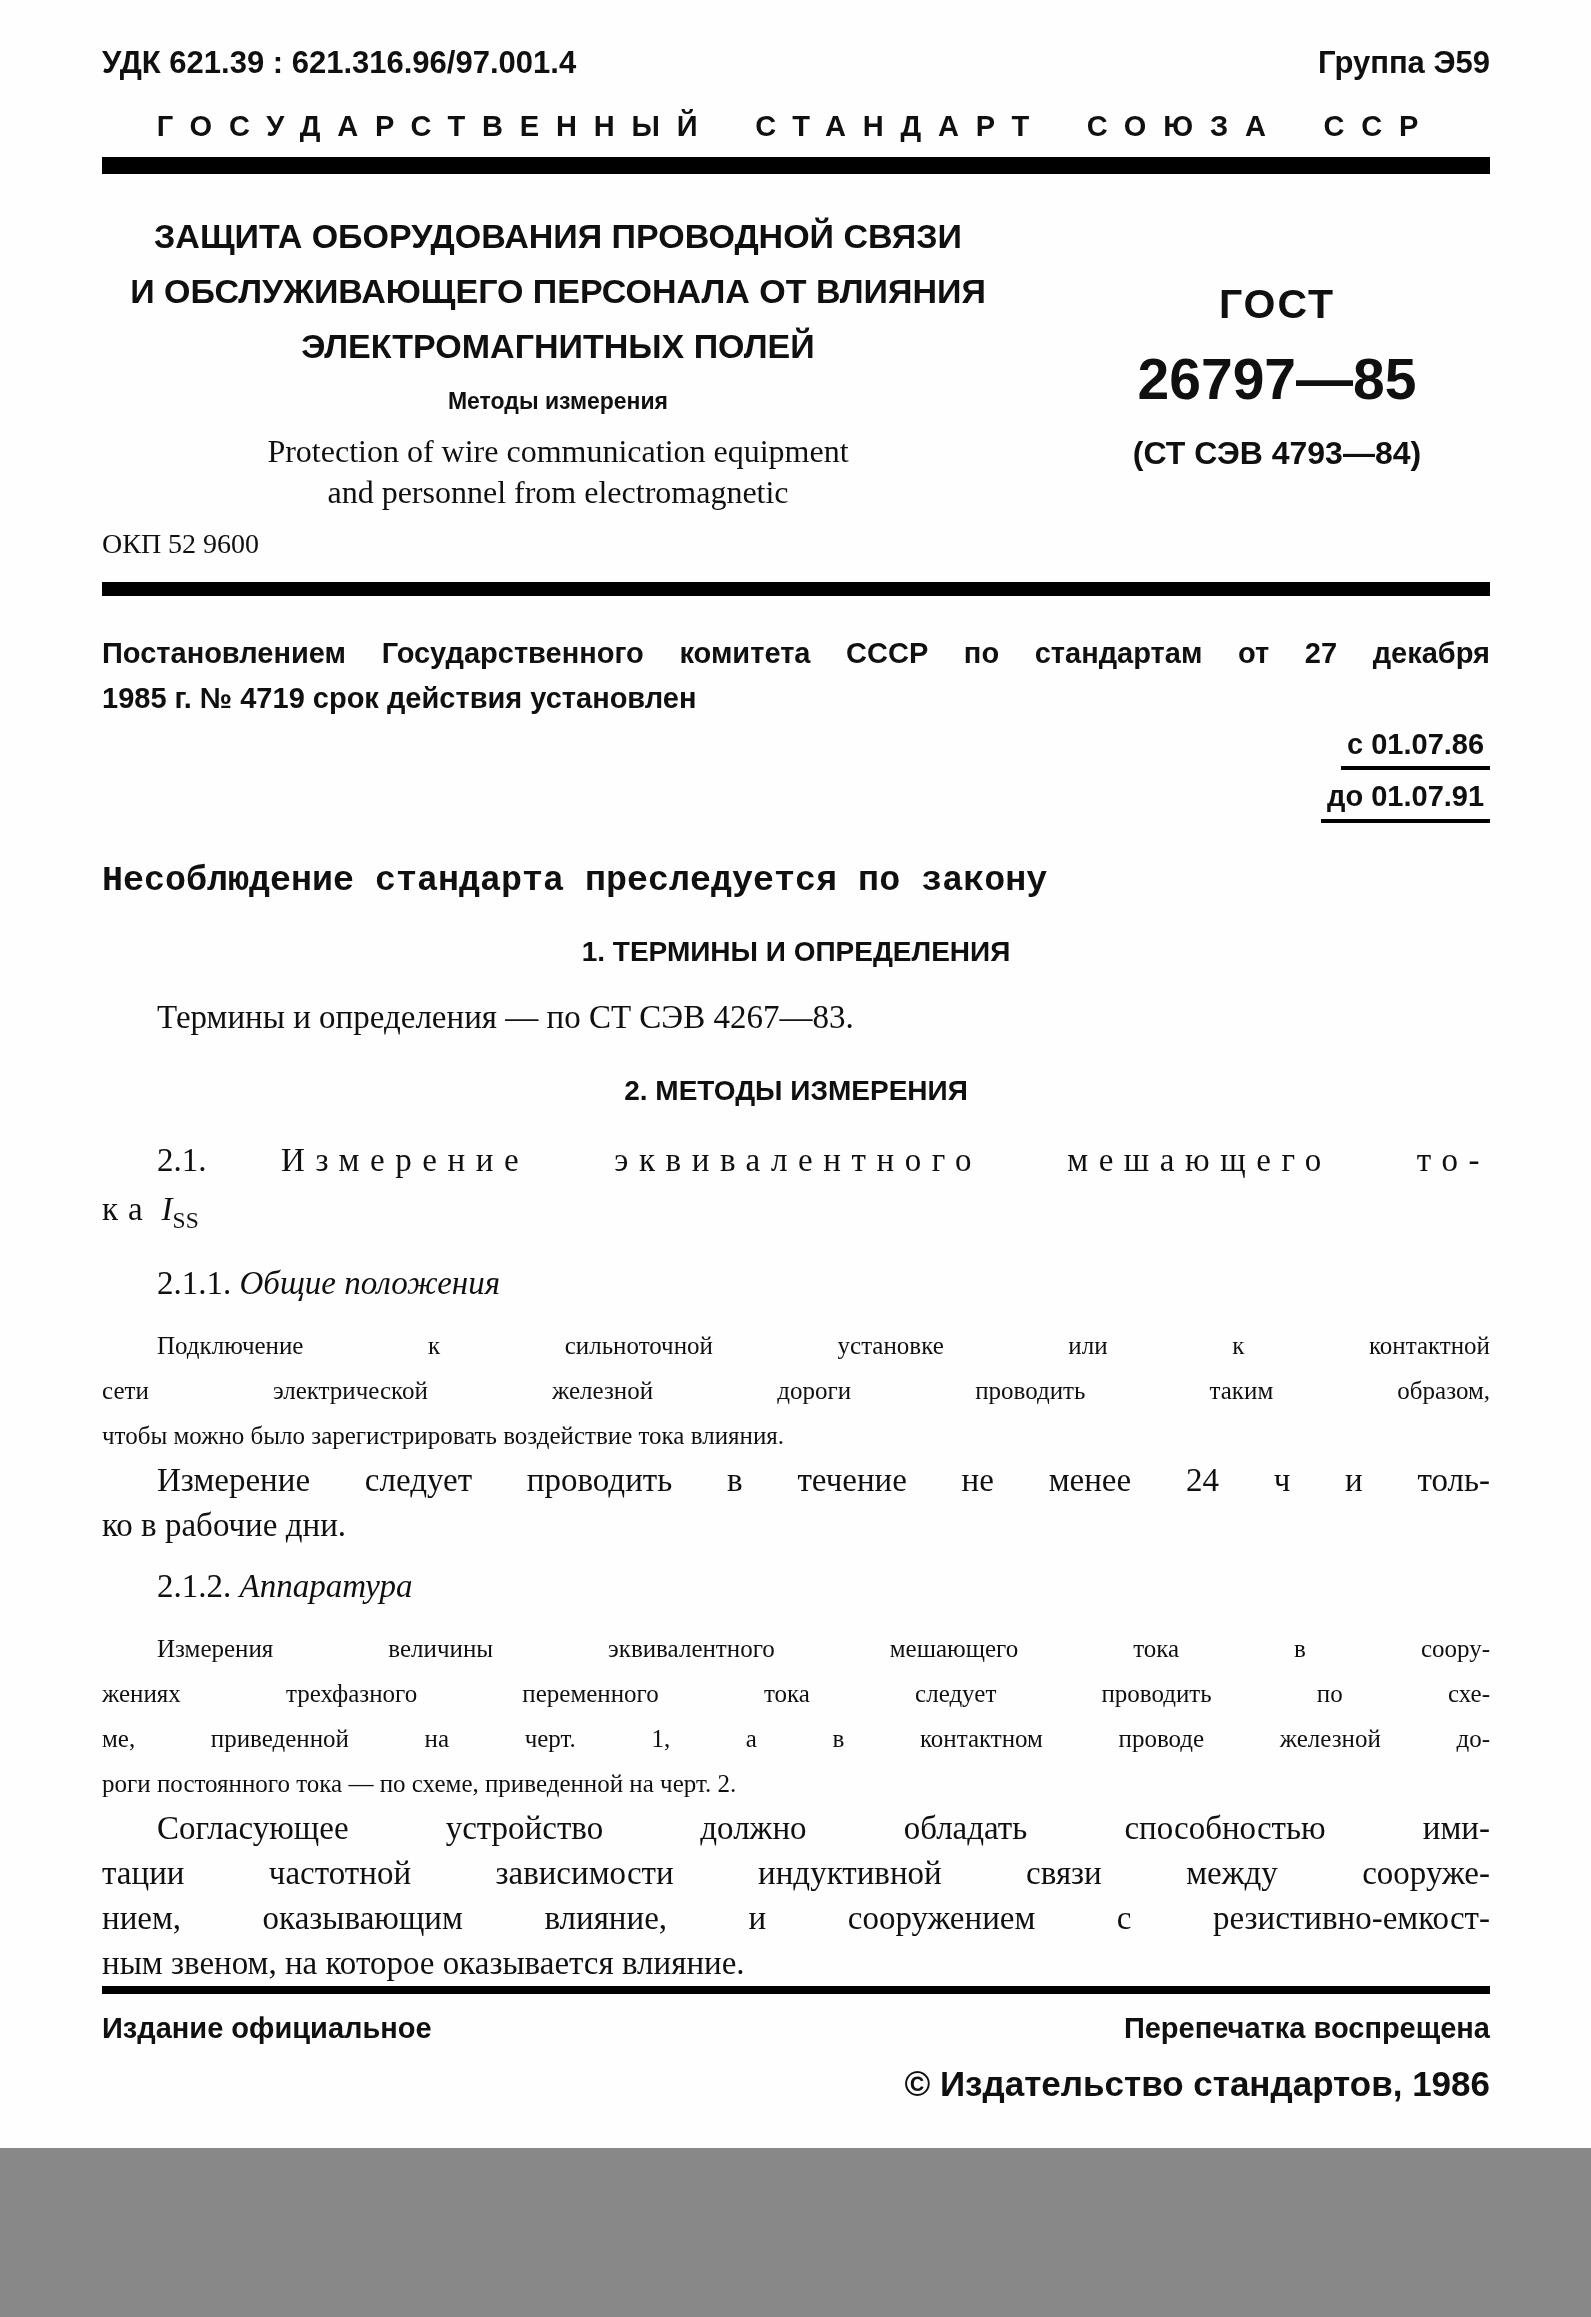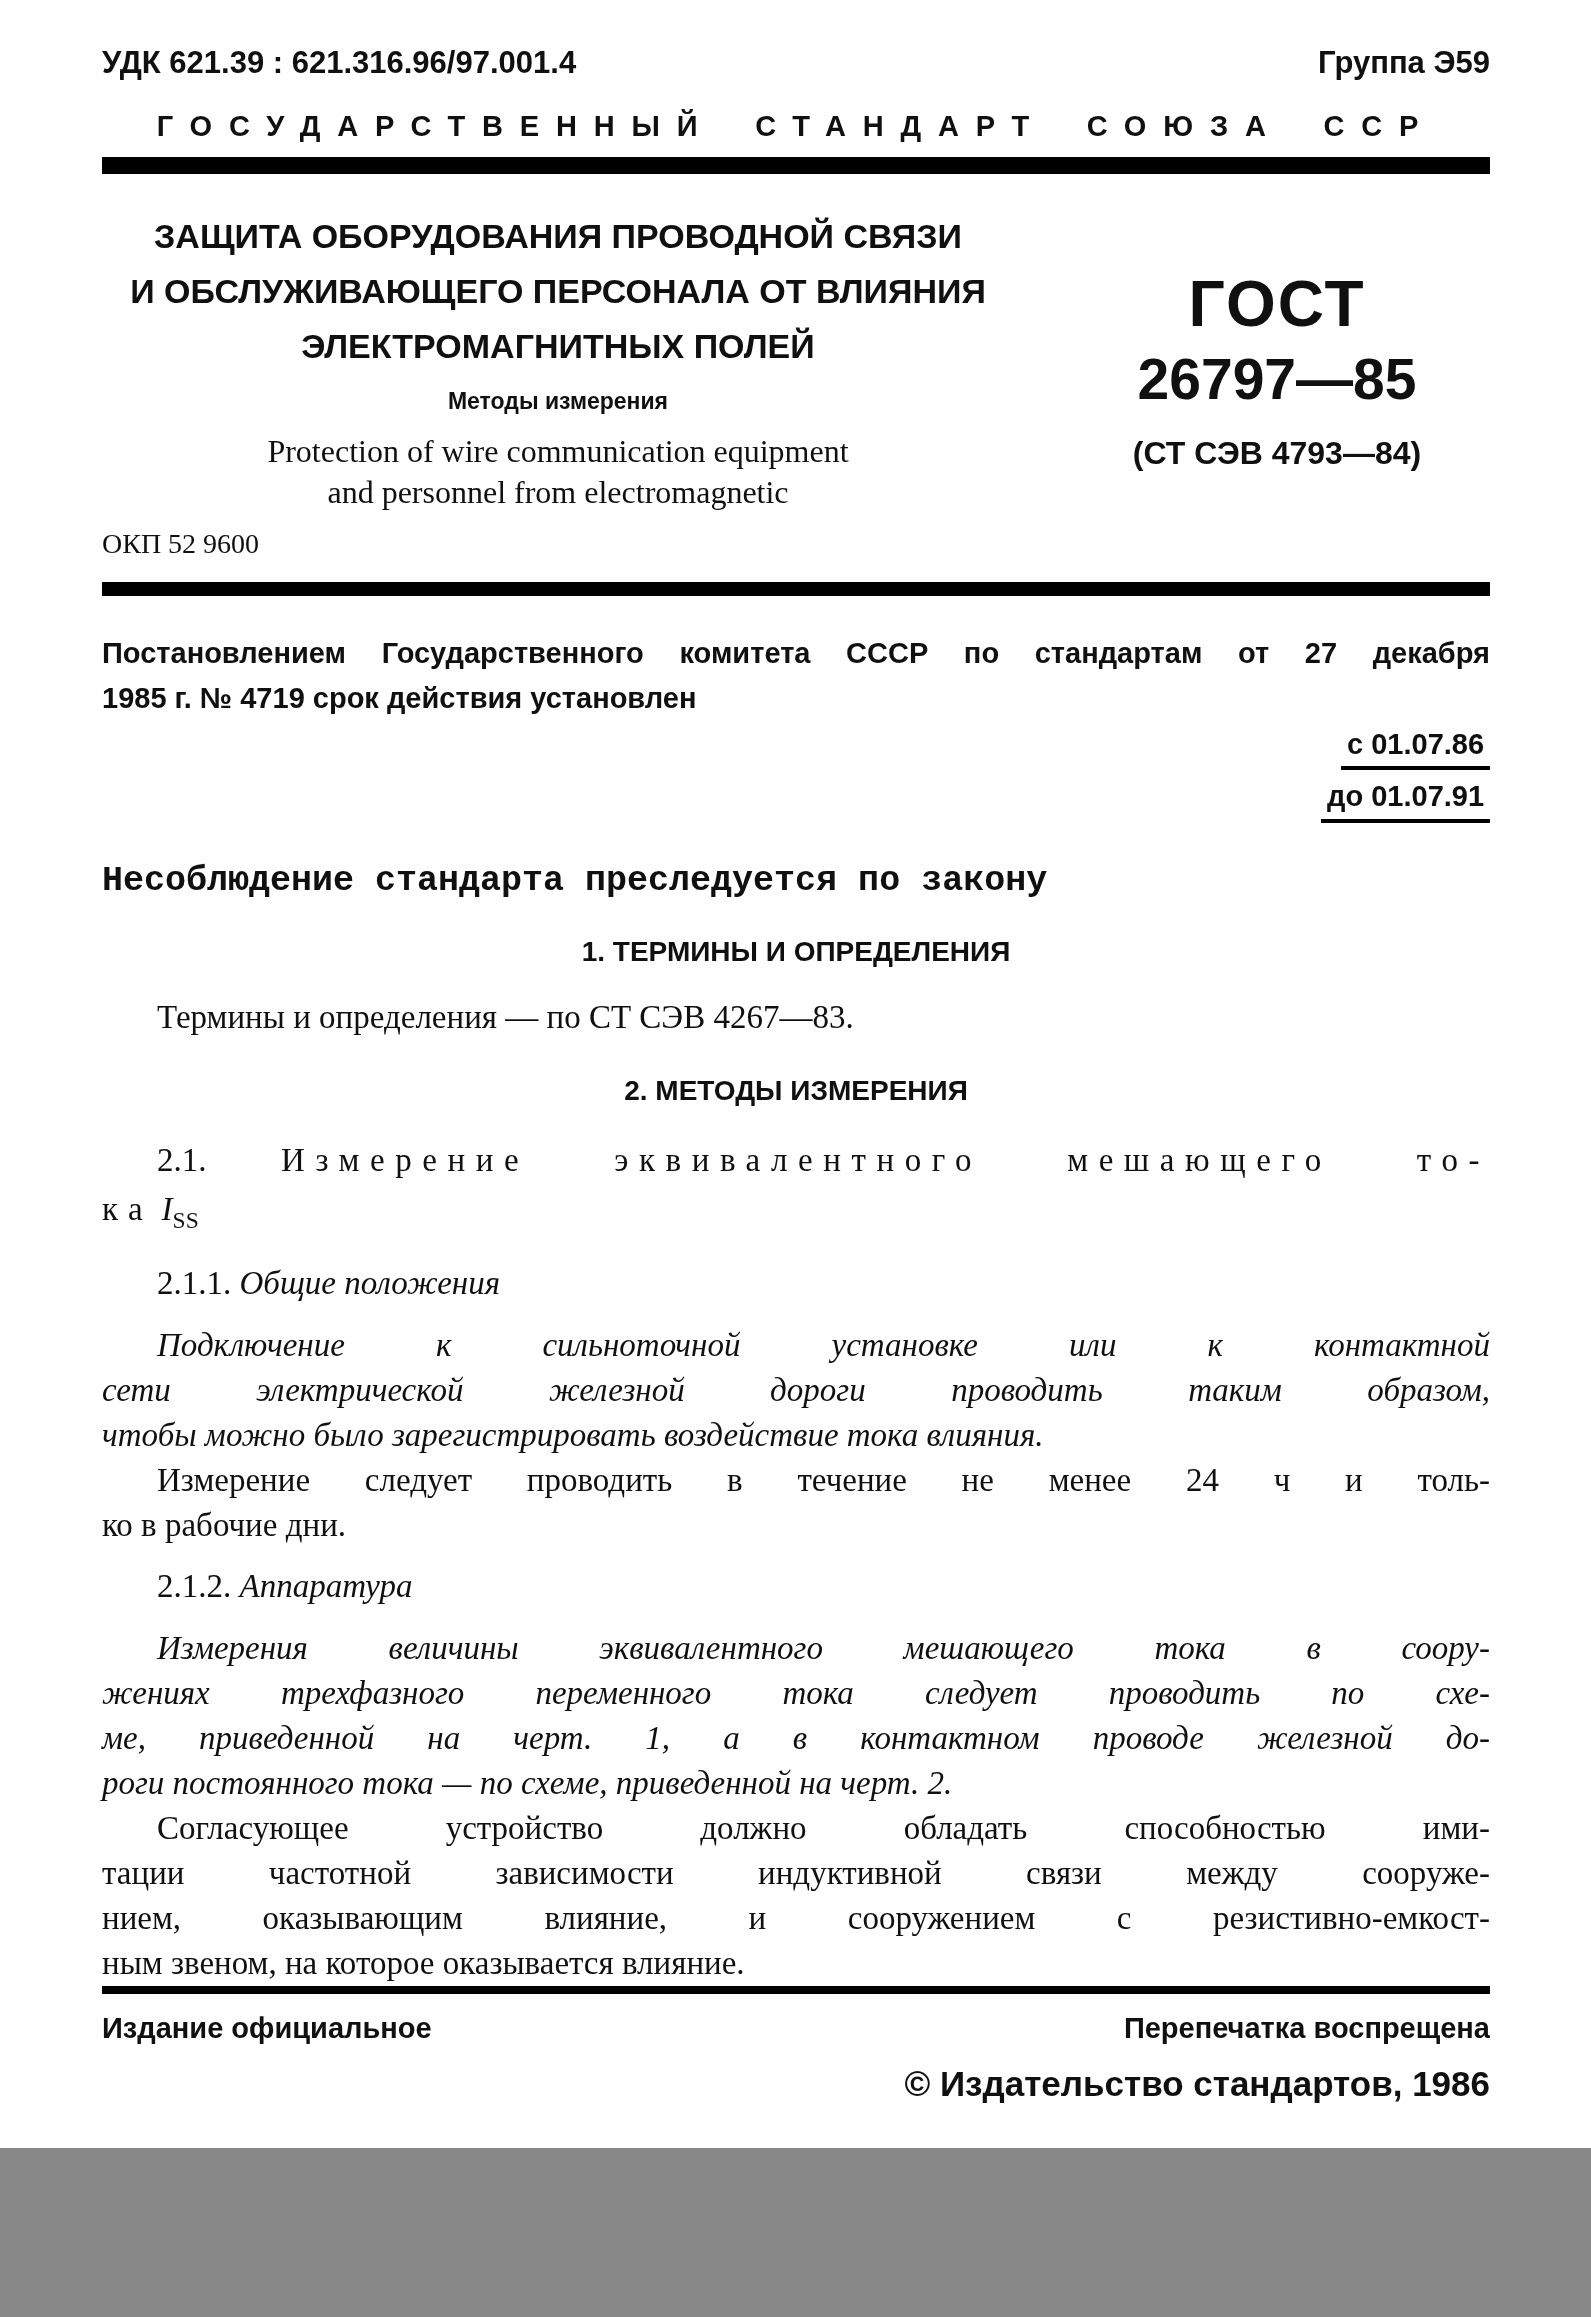--- a/index.html
+++ b/index.html
@@ -66,21 +66,21 @@
     font-size: 32px;
     line-height: 41px;
   }
   .okp { margin-top: 15.7px; font-size: 28px; }
   .desig {
     padding-top: 63px;
     text-align: center;
     font-family: "Liberation Sans", sans-serif;
     font-weight: bold;
   }
-  .desig-label { font-size: 64px; line-height: 65px; letter-spacing: 2px; }
+  .desig-label { font-size: 41px; line-height: 65px; letter-spacing: 2px; }
   .desig-number { margin-top: 11.8px; font-size: 57px; line-height: 61px; }
   .desig-sev { margin-top: 25.5px; font-size: 32px; line-height: 35px; white-space: nowrap; }
 
   
   .enactment {
     margin-top: 35px;
     font-family: "Liberation Sans", sans-serif;
     font-weight: bold;
     font-size: 29px;
     line-height: 45px;
@@ -118,21 +118,21 @@
 
   .body-text { font-size: 33px; line-height: 45px; }
   .indent { text-indent: 55px; }
   .mt-body { margin-top: 27.4px; }
 
   .tline { text-align: justify; text-align-last: justify; }
   .tline-last { text-align-last: left; }
   .tline-indent { text-indent: 55px; }
   .cline { text-align: center; }
 
-  .para { font-size: 33px; line-height: 45px; margin-top: 17.6px; font-style: italic; }
+  .para { font-size: 25px; line-height: 45px; margin-top: 17.6px; }
   .para-cont { font-size: 33px; line-height: 45px; }
 
   .h21 { margin-top: 29px; font-size: 33px; line-height: 49px; }
   .h21 .l1 { text-indent: 55px; text-align: justify; text-align-last: justify; }
   .sp { letter-spacing: 0.32em; }
   .sym i { font-style: italic; }
   .sym sub { font-size: 23.5px; letter-spacing: 0; }
 
   .clause-title { margin-top: 15.7px; font-size: 33px; line-height: 45px; text-indent: 55px; }
   .clause-title i { font-style: italic; }

